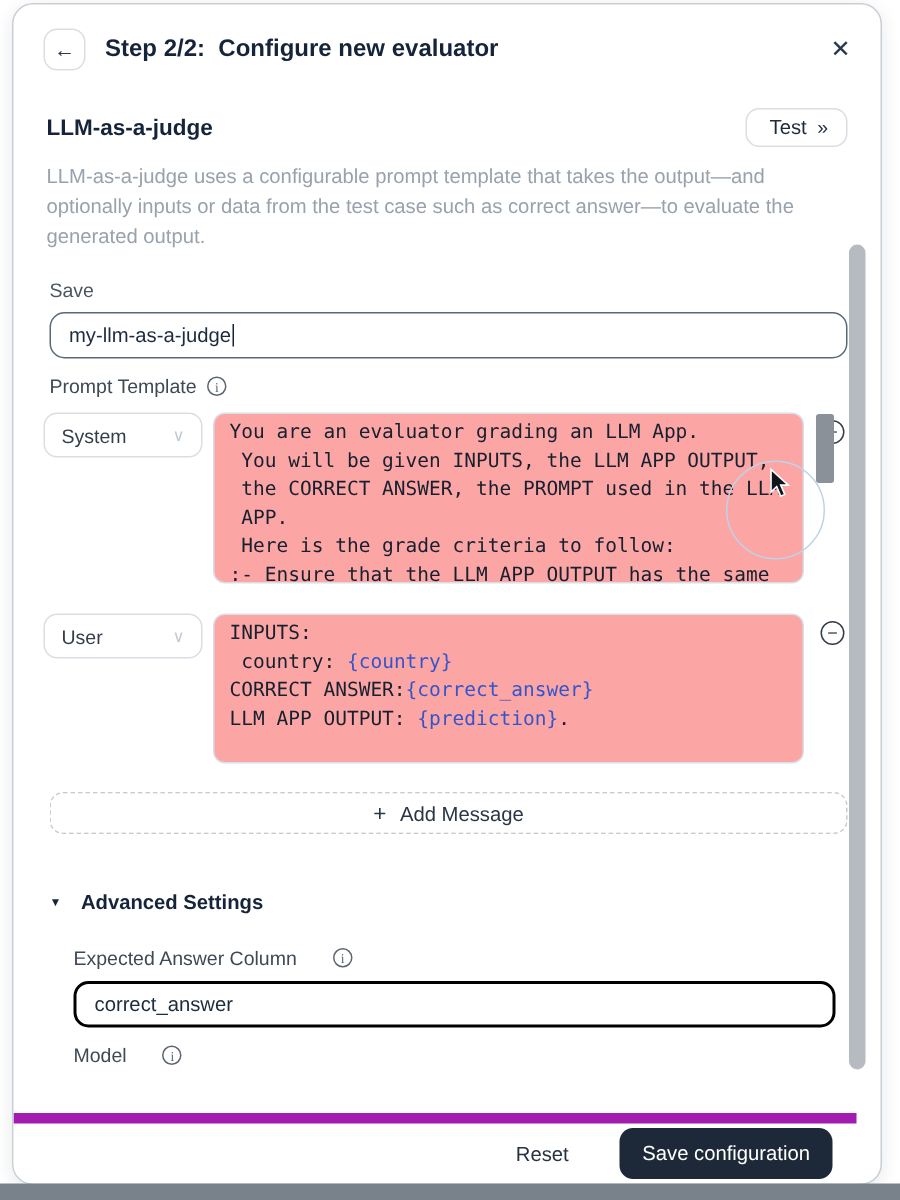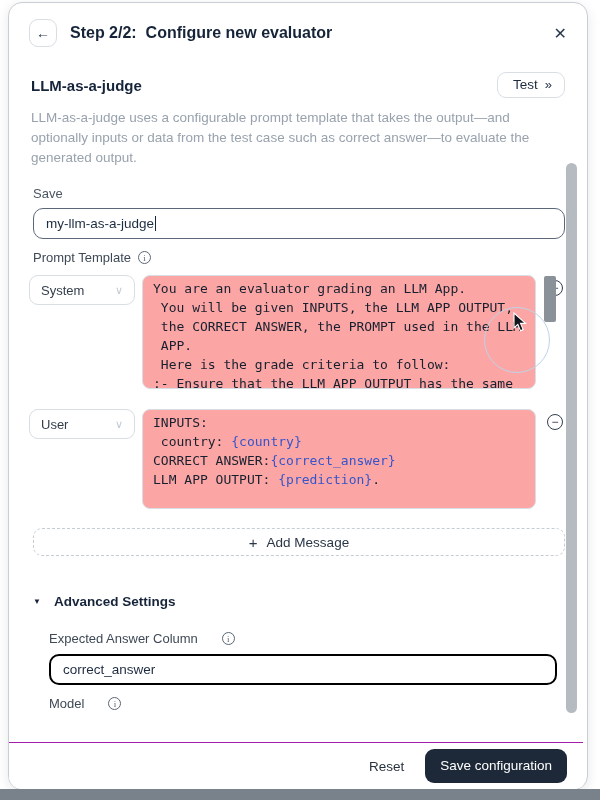--- a/index.html
+++ b/index.html
@@ -87,23 +87,23 @@
   .adv-label { font-size:13.5px; font-weight:600; color:#16243a; }
   .adv-content { padding:0 30px 0 40px; }
   .adv-content .label-with-info { padding:0; margin-top:22px;gap:24px; }
   .answer-input {
     margin-top:8px; width:100%; height:31px; border:2px solid #000000; border-radius:10px;
     padding:0 12px; font-size:13.5px; color:#1d2b3f; font-family:inherit; background:#fff;
   }
   .adv-content .model-row { margin-top:11px; }
   
   .modal-footer {
-    position:absolute; left:0; right:4px; bottom:0; height:47px;
-    border-top:1px solid #a21caf; background:#fff;
-    display:flex; align-items:center; justify-content:flex-end; gap:21px; padding-right:16px;
+    position:absolute; left:0; right:16px; bottom:0; height:47px;
+    border-top:7px solid #a21caf; background:#fff;
+    display:flex; align-items:center; justify-content:flex-end; gap:34px; padding-right:16px;
   }
   .reset-btn { background:none; border:none; font-size:13.5px; color:#27323f; cursor:pointer; font-family:inherit; }
   .save-btn {
     background:#1d2939; border:none; border-radius:9px; color:#fff;
     font-size:13.5px; padding:9px 15px 10px 15px; cursor:pointer; font-family:inherit;
   }
   
   .modal-scrollbar { position:absolute; right:10px; top:160px; width:11px; height:550px; background:#b5bbc1; border-radius:6px; }
   
   .click-ring { position:absolute; left:484px; top:307px; width:66px; height:66px; border:1px solid #bed3e9; border-radius:50%; pointer-events:none; }

